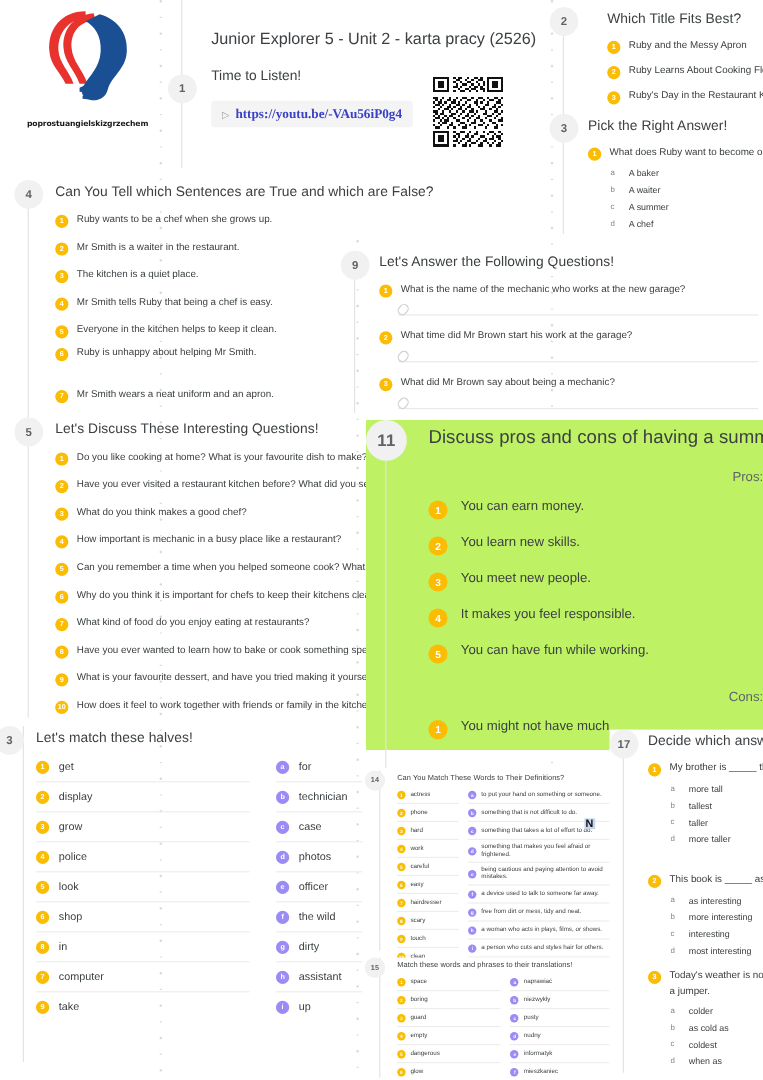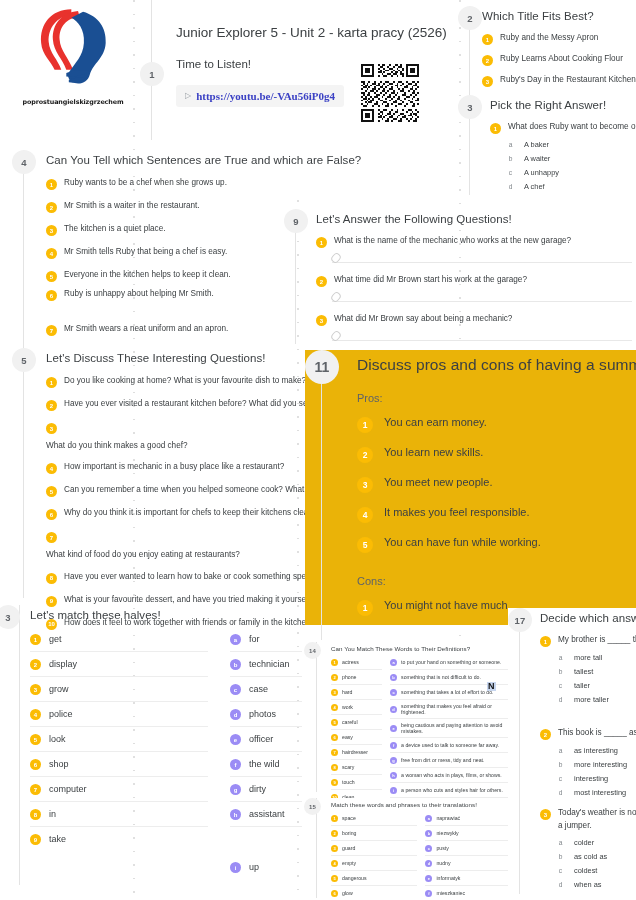--- a/index.html
+++ b/index.html
@@ -529,21 +529,21 @@
         <rect x="21" y="31" width="2" height="1"></rect>
         <rect x="26" y="31" width="1" height="1"></rect>
         <rect x="29" y="31" width="2" height="1"></rect>
     </g>
   </svg>
 </div>
 
 <div class="panel" style="left:458px;top:6px;width:178px;">
   <div class="railwrap" style="left:11px;top:0;height:95px;"></div>
   <div class="badge" style="left:0;top:0;">2</div>
-  <div style="margin-left:24px;">
+  <div style="margin-left:48px;">
     <div class="sectitle" style="margin-top:4px;">Which Title Fits Best?</div>
     <div style="margin-top:11px;">
       <div class="qrow">
           <span class="dot">1</span>
           <span class="qtext">Ruby and the Messy Apron</span>
         </div>
       <div class="qrow">
           <span class="dot">2</span>
           <span class="qtext">Ruby Learns About Cooking Flour</span>
         </div>
@@ -568,21 +568,21 @@
       <div class="opt">
           <span class="optlt">a</span>
           <span class="optlabel">A baker</span>
         </div>
       <div class="opt">
           <span class="optlt">b</span>
           <span class="optlabel">A waiter</span>
         </div>
       <div class="opt">
           <span class="optlt">c</span>
-          <span class="optlabel">A unhappy</span>
+          <span class="optlabel">A summer</span>
         </div>
       <div class="opt">
           <span class="optlt">d</span>
           <span class="optlabel">A chef</span>
         </div>
     </div>
   </div>
 </div>
 
 <div class="panel" style="left:12px;top:150px;width:300px;">
@@ -655,62 +655,62 @@
     <div class="sectitle" style="margin-top:4px;">Let's Discuss These Interesting Questions!</div>
     <div style="margin-top:12px;">
       <div class="qrow" style="margin-bottom:11px;">
           <span class="dot">1</span>
           <span class="qtext">Do you like cooking at home? What is your favourite dish to make?</span>
         </div>
       <div class="qrow" style="margin-bottom:11px;">
           <span class="dot">2</span>
           <span class="qtext">Have you ever visited a restaurant kitchen before? What did you see there?</span>
         </div>
-      <div class="qrow" style="margin-bottom:11px;flex-direction:column;">
+      <div class="qrow" style="margin-bottom:11px;">
           <span class="dot">3</span>
           <span class="qtext">What do you think makes a good chef?</span>
         </div>
       <div class="qrow" style="margin-bottom:11px;">
           <span class="dot">4</span>
           <span class="qtext">How important is mechanic in a busy place like a restaurant?</span>
         </div>
       <div class="qrow" style="margin-bottom:11px;">
           <span class="dot">5</span>
           <span class="qtext">Can you remember a time when you helped someone cook? What did you</span>
         </div>
       <div class="qrow" style="margin-bottom:11px;">
           <span class="dot">6</span>
           <span class="qtext">Why do you think it is important for chefs to keep their kitchens clean?</span>
         </div>
-      <div class="qrow" style="margin-bottom:11px;flex-direction:column;">
+      <div class="qrow" style="margin-bottom:11px;">
           <span class="dot">7</span>
           <span class="qtext">What kind of food do you enjoy eating at restaurants?</span>
         </div>
       <div class="qrow" style="margin-bottom:11px;">
           <span class="dot">8</span>
           <span class="qtext">Have you ever wanted to learn how to bake or cook something special?</span>
         </div>
       <div class="qrow" style="margin-bottom:11px;">
           <span class="dot">9</span>
           <span class="qtext">What is your favourite dessert, and have you tried making it yourself?</span>
         </div>
       <div class="qrow" style="margin-bottom:11px;">
           <span class="dot">10</span>
           <span class="qtext">How does it feel to work together with friends or family in the kitchen?</span>
         </div>
     </div>
   </div>
 </div>
 
-<div class="panel" style="left:305px;top:350px;width:331px;background:#eab308;">
+<div class="panel" style="left:305px;top:350px;width:331px;background:#bef264;">
   <div class="railwrap" style="left:16px;top:0;height:290px;"></div>
   <div class="badge big" style="left:0;top:0;">11</div>
   <div style="margin-left:52px;">
     <div class="sectitle lg" style="margin-top:6px;font-weight:400;">Discuss pros and cons of having a summer job!</div>
-    <div style="margin-top:18px;">
+    <div style="margin-top:18px;text-align:right;">
       <div style="font-size:11px;color:#5f6368;margin-bottom:12px;">Pros:</div>
       <div class="qrow" style="margin-bottom:13px;gap:11px;">
           <span class="dot lg">1</span>
           <span class="qtext lg">You can earn money.</span>
         </div>
       <div class="qrow" style="margin-bottom:13px;gap:11px;">
           <span class="dot lg">2</span>
           <span class="qtext lg">You learn new skills.</span>
         </div>
       <div class="qrow" style="margin-bottom:13px;gap:11px;">
@@ -759,26 +759,26 @@
           </div>
         <div class="mrow">
             <span class="dot">5</span>
             <span class="lbl">look</span>
           </div>
         <div class="mrow">
             <span class="dot">6</span>
             <span class="lbl">shop</span>
           </div>
         <div class="mrow">
+            <span class="dot">8</span>
+            <span class="lbl">in</span>
+          </div>
+        <div class="mrow">
             <span class="dot">7</span>
             <span class="lbl">computer</span>
-          </div>
-        <div class="mrow">
-            <span class="dot">8</span>
-            <span class="lbl">in</span>
           </div>
         <div class="mrow" style="border-bottom:none;">
             <span class="dot">9</span>
             <span class="lbl">take</span>
           </div>
       </div>
       <div style="width:72px;">
         <div class="mrow">
             <span class="dot purple">a</span>
             <span class="lbl">for</span>
@@ -804,21 +804,21 @@
             <span class="lbl">the wild</span>
           </div>
         <div class="mrow">
             <span class="dot purple">g</span>
             <span class="lbl">dirty</span>
           </div>
         <div class="mrow">
             <span class="dot purple">h</span>
             <span class="lbl">assistant</span>
           </div>
-        <div class="mrow" style="border-bottom:none;margin-top:28px;">
+        <div class="mrow" style="border-bottom:none;">
             <span class="dot purple">i</span>
             <span class="lbl">up</span>
           </div>
       </div>
     </div>
   </div>
 </div>
 
 <div class="panel" style="left:308px;top:642px;width:200px;background:#fff;">
   <div class="railwrap" style="left:8px;top:0;height:150px;"></div>

